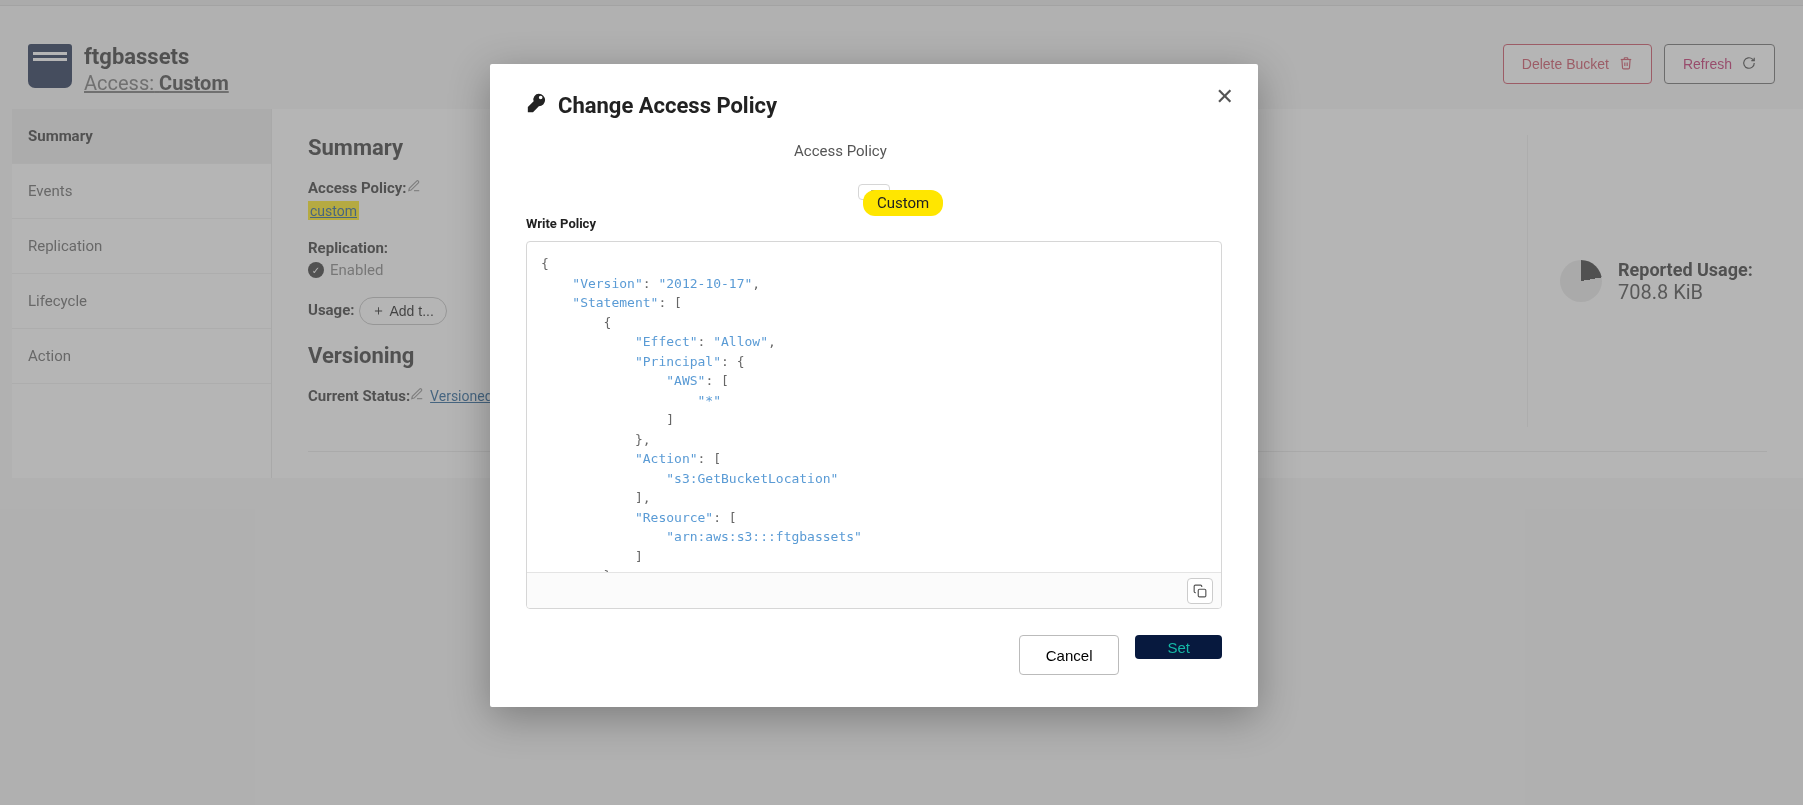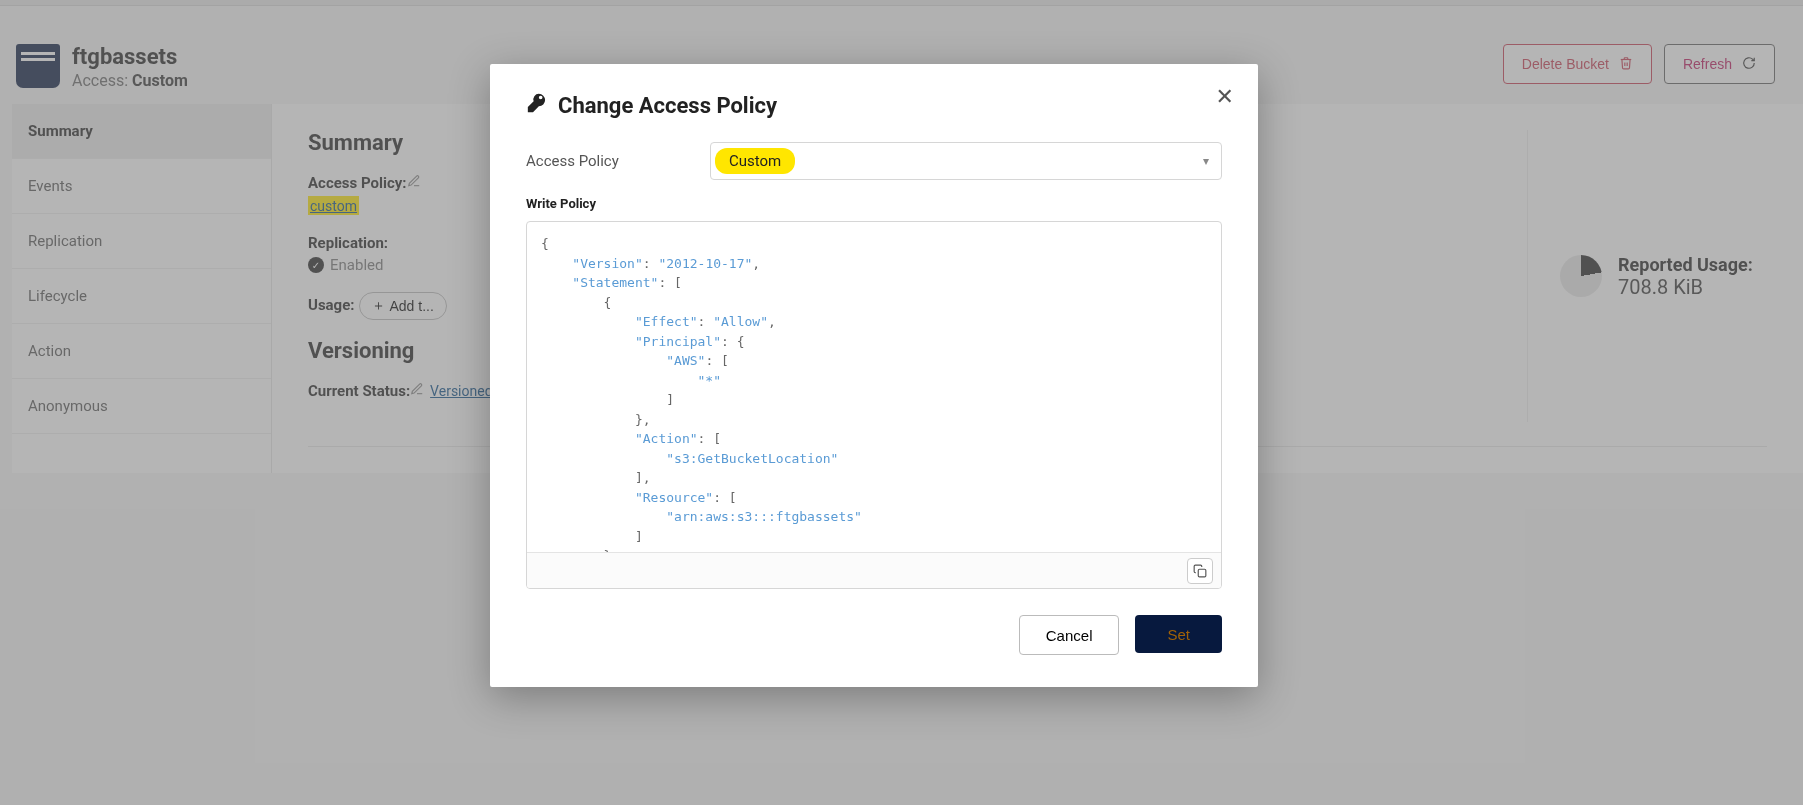--- a/index.html
+++ b/index.html
@@ -1,25 +1,25 @@
 <!DOCTYPE html>
 <html><head>
 <meta charset="utf-8">
 <style>
   * { box-sizing: border-box; margin: 0; padding: 0; }
   body { font-family: -apple-system, BlinkMacSystemFont, "Segoe UI", Roboto, Arial, sans-serif; background: #f5f5f5; width: 1803px; height: 805px; overflow: hidden; position: relative; color: #222; }
   
   .page { width: 100%; height: 100%; }
   .topbar { height: 6px; background: #e8e8e8; border-bottom: 1px solid #d8d8d8; }
-  .header { padding: 38px 28px 14px 16px; display: flex; align-items: flex-start; }
+  .header { padding: 38px 28px 14px 28px; display: flex; align-items: flex-start; }
   .bucket-icon { width: 44px; height: 44px; background: #07193e; border-radius: 3px 3px 7px 7px; margin-right: 12px; position: relative; }
   .bucket-icon::before { content:""; position:absolute; top:8px; left:5px; right:5px; height:3px; background:#fff; }
   .bucket-icon::after { content:""; position:absolute; top:14px; left:5px; right:5px; height:3px; background:#fff; }
   .bucket-title h1 { font-size: 22px; font-weight: 700; margin-bottom: 2px; }
-  .access-line { font-size: 16px; color: #666; }
+  .access-line { font-size: 20px; color: #666; text-decoration: underline; }
   .access-line strong { color: #333; }
   .header-actions { margin-left: auto; display: flex; gap: 12px; align-items: center; }
   .btn-outline-danger, .btn-outline { height: 40px; padding: 0 18px; border-radius: 4px; background: #fff; font-size: 14px; display: inline-flex; align-items: center; gap: 10px; cursor: pointer; }
   .btn-outline-danger { border: 1px solid #c83b51; color: #c83b51; }
   .btn-outline { border: 1px solid #5e5e5e; color: #be185d; }
   .content { display: flex; margin-left: 12px; }
   .sidebar { width: 260px; border-right: 1px solid #e4e4e4; background: #fff; }
   .sidebar-item { padding: 18px 16px; border-bottom: 1px solid #eee; font-size: 15px; color: #555; cursor: pointer; }
   .sidebar-item.active { background: #eaeaea; font-weight: 700; color: #222; }
   .main { flex: 1; padding: 26px 36px; background: #fff; position: relative; }
@@ -40,34 +40,34 @@
   .metric-val { font-size:20px; color:#333; }
   hr.bigline { border:none; border-top:1px solid #e6e6e6; margin: 24px 0 0 0; }
   
   .overlay { position:absolute; inset:0; background: rgba(120,120,120,0.55); }
   
   .modal { position:absolute; top:64px; left:490px; width:768px; background:#fff; box-shadow: 0 10px 40px rgba(0,0,0,0.3); border-radius:2px; padding: 28px 36px 32px 36px; }
   .modal-header { display:flex; align-items:center; gap:10px; margin-bottom: 24px; }
   .modal-header h2 { font-size:22px; font-weight:700; }
   .key-icon { font-size:18px; transform: rotate(0deg); }
   .close-x { position:absolute; top:20px; right:24px; font-size:22px; color:#555; cursor:pointer; font-weight:300; }
-  .form-row { display:flex; align-items:center; gap:24px; margin-bottom: 16px; }
+  .form-row { display:flex; align-items:center; gap:24px; margin-bottom: 16px; flex-direction: column; }
   .form-label { width:160px; font-size:15px; color:#555; }
   .select-box { flex:1; border:1px solid #d6d6d6; border-radius:4px; height:38px; display:flex; align-items:center; padding: 0 12px; position:relative; cursor:pointer; }
   .select-highlight { position:absolute; left:4px; top:5px; height:26px; background:#ffe600; border-radius:12px; padding:0 14px; display:flex; align-items:center; font-size:15px; }
   .select-caret { margin-left:auto; color:#888; font-size:12px; }
   .write-label { font-size:13px; font-weight:700; margin-bottom:10px; }
   .editor-wrap { border:1px solid #d6d6d6; border-radius:4px; overflow:hidden; position:relative; }
   .editor { height: 330px; overflow-y: scroll; padding: 12px 14px; font-family: "SFMono-Regular", Consolas, monospace; font-size: 13px; line-height: 1.5; color:#666; white-space: pre; }
   .editor .k { color:#5a9bd5; }
   .editor-footer { height: 36px; border-top:1px solid #e4e4e4; background:#fbfbfb; display:flex; justify-content:flex-end; align-items:center; padding: 0 8px; }
   .copy-btn { width:26px; height:26px; border:1px solid #ccc; border-radius:4px; display:flex; align-items:center; justify-content:center; cursor:pointer; background:#fff; font-size:13px; color:#555; }
   .modal-actions { margin-top: 26px; display:flex; justify-content:flex-end; gap: 16px; }
   .btn-cancel { border:1px solid #bbb; background:#fff; height:40px; padding:0 26px; border-radius:4px; font-size:15px; cursor:pointer; }
-  .btn-primary { border:none; background:#07193e; color:#a16207; height:38px; padding:0 32px; border-radius:4px; font-size:15px; cursor:pointer; }
+  .btn-primary { border:none; background:#07193e; color:#14b8a6; height:24px; padding:0 32px; border-radius:4px; font-size:15px; cursor:pointer; }
   
   .editor::-webkit-scrollbar { width: 14px; }
   .editor::-webkit-scrollbar-track { background: #f1f1f1; }
   .editor::-webkit-scrollbar-thumb { background: #c4c4c4; border-radius: 2px; }
 </style>
 </head>
 <body>
 
 <div class="page">
   <div class="topbar"></div>
@@ -104,21 +104,20 @@
     </div>
   </div>
 
   <div class="content">
     <div class="sidebar">
       <div class="sidebar-item active">Summary</div>
       <div class="sidebar-item">Events</div>
       <div class="sidebar-item">Replication</div>
       <div class="sidebar-item">Lifecycle</div>
       <div class="sidebar-item">Action</div>
-      <div class="sidebar-item">Anonymous</div>
     </div>
 
     <div class="main">
       <div class="main-row">
         <div class="main-left">
           <h2>Summary</h2>
 
           <div class="section-block">
             <div class="field-label">
               <span>Access Policy:</span>

